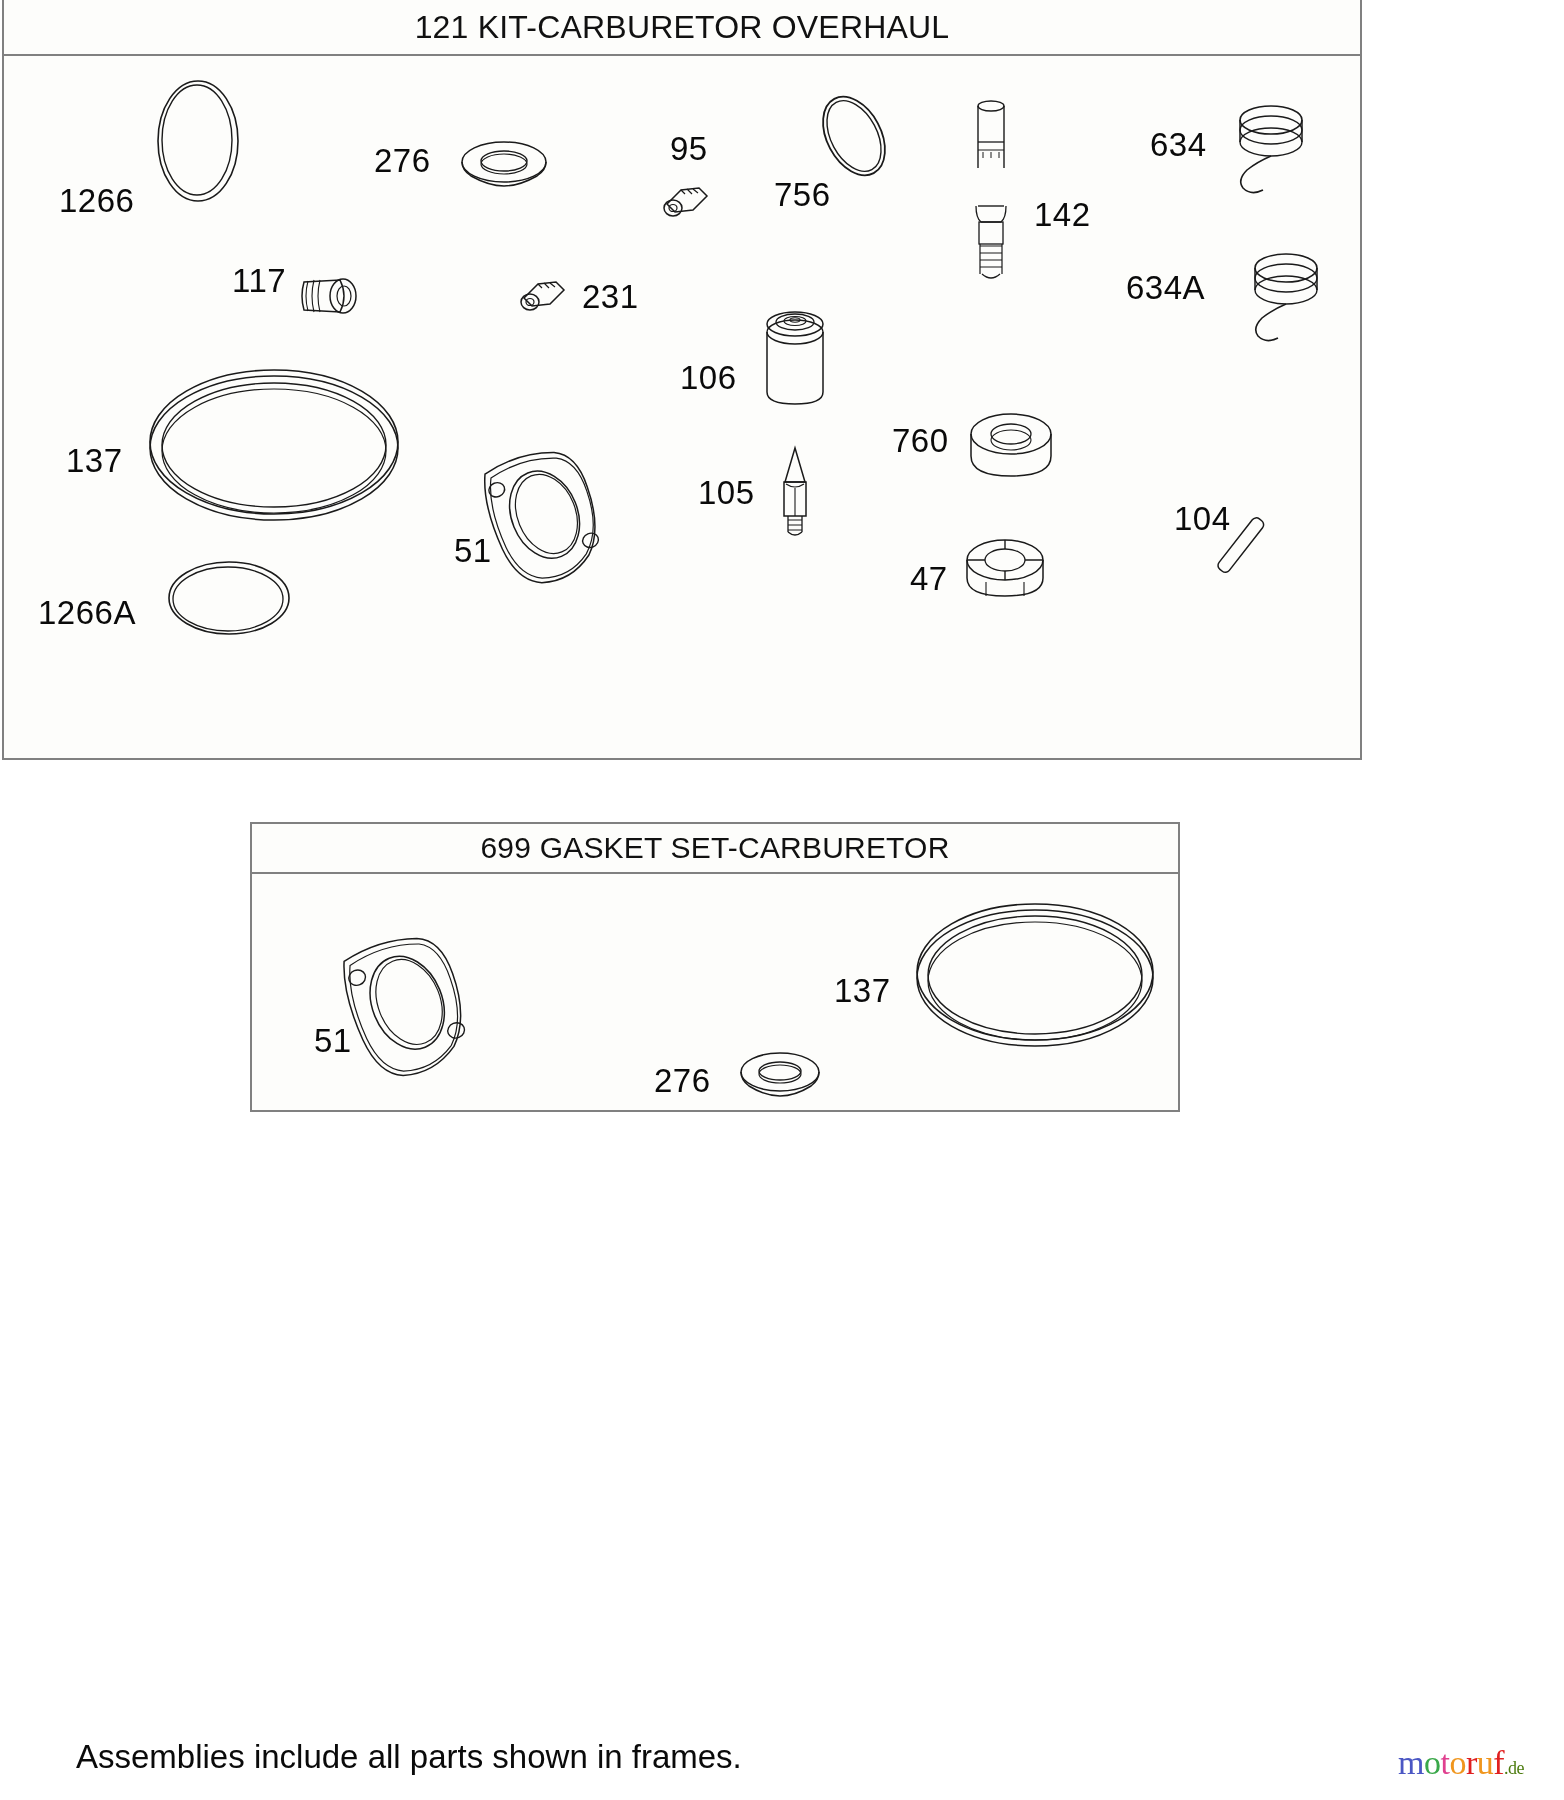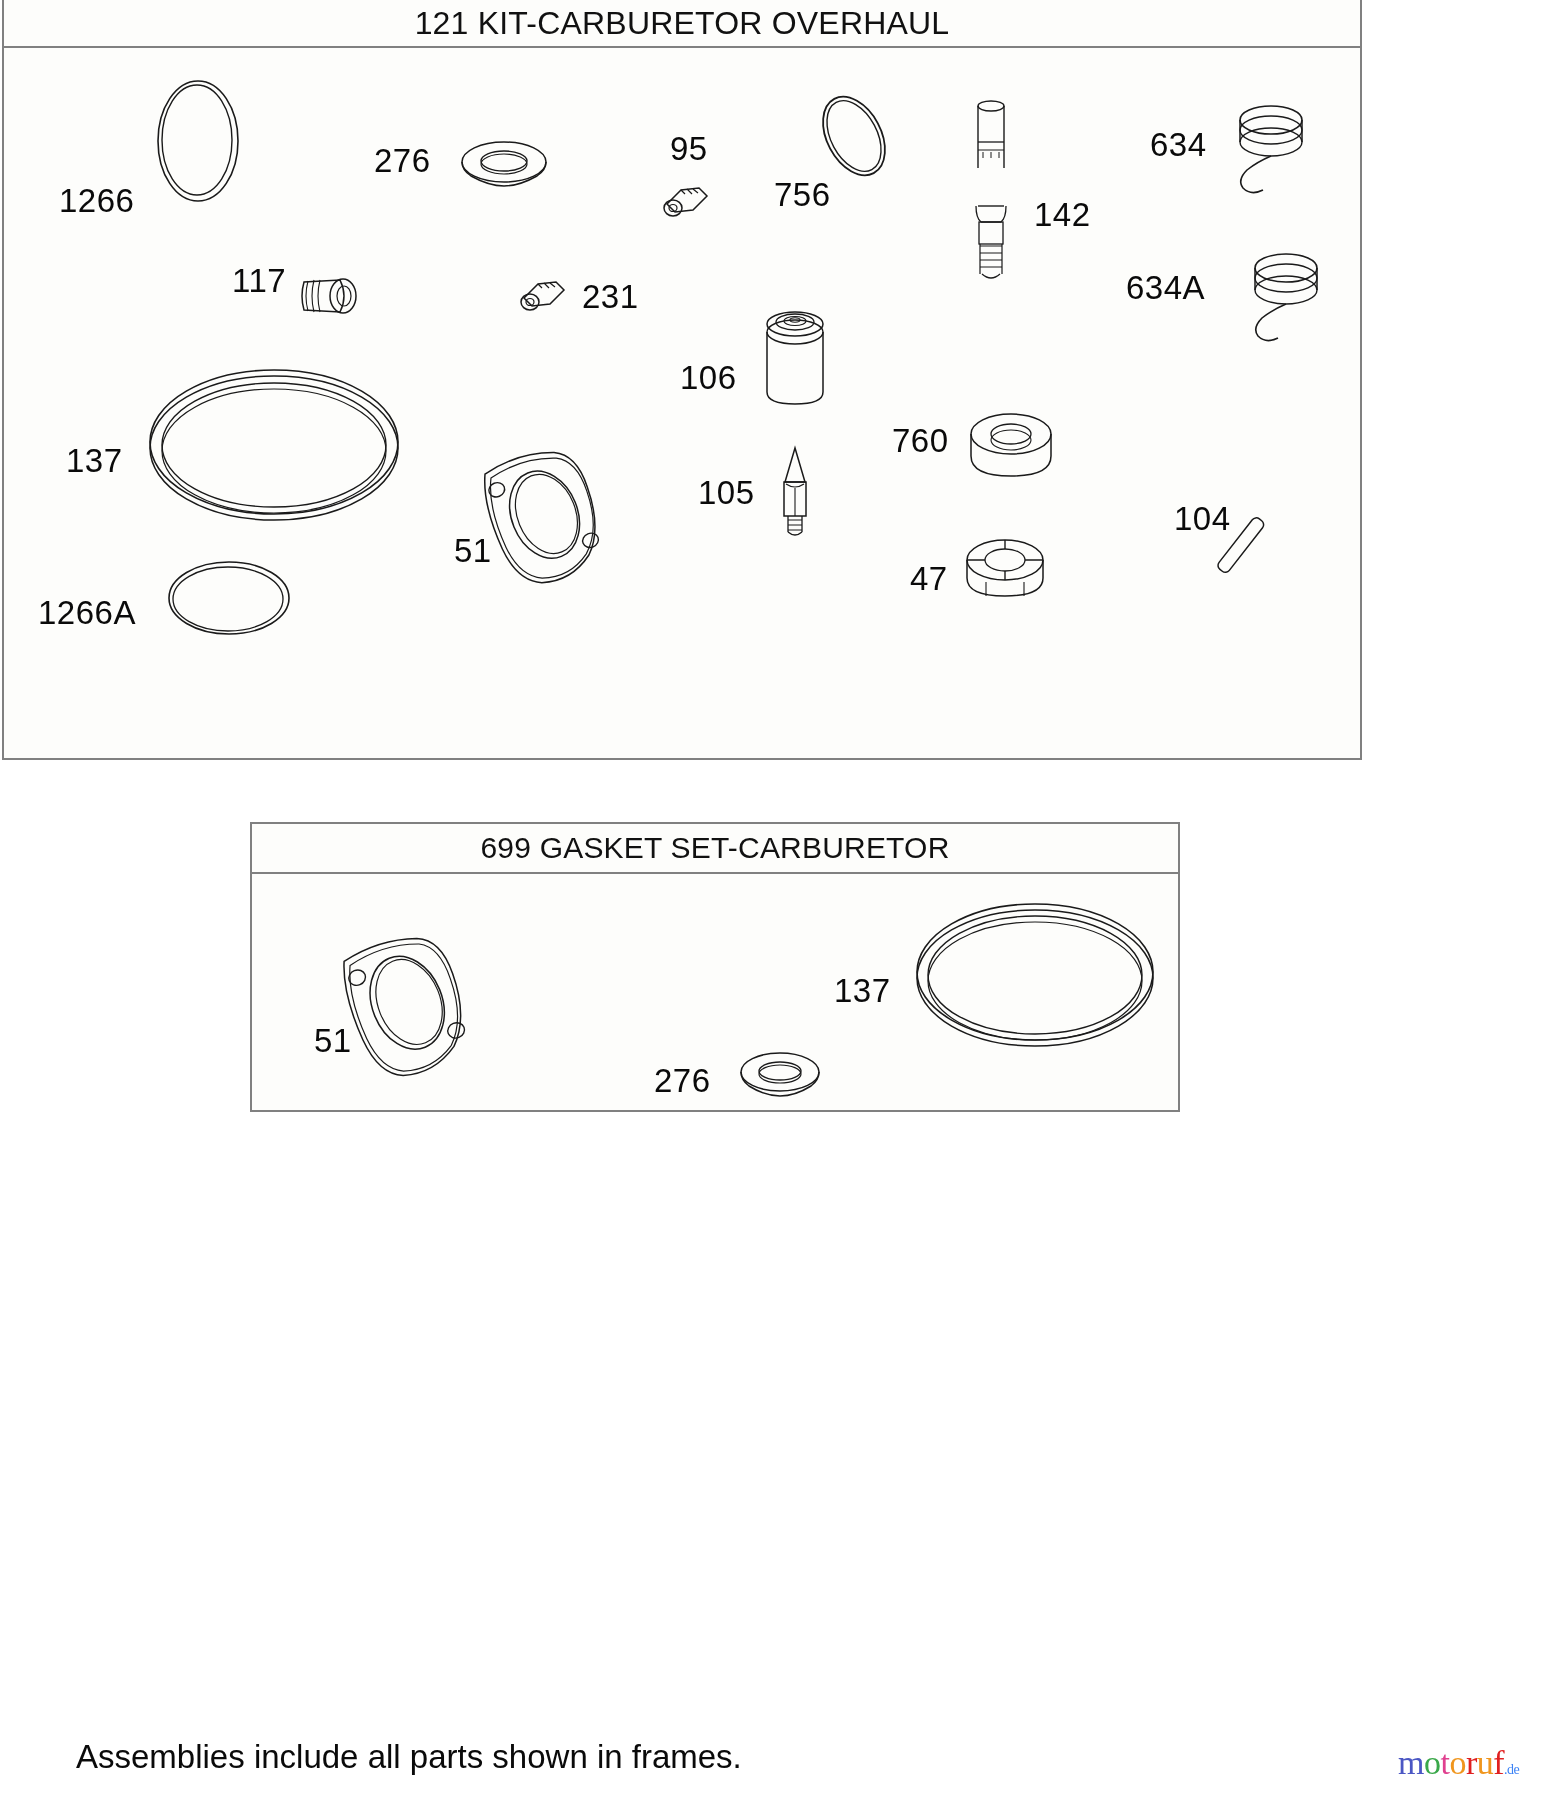--- a/index.html
+++ b/index.html
@@ -34,21 +34,21 @@
     left: 250px;
     top: 822px;
     width: 930px;
     height: 290px;
   }
   .frame-title-bar {
     position: absolute;
     left: 0;
     top: 0;
     width: 100%;
-    height: 48px;
+    height: 56px;
     border-bottom: 2px solid #808080;
     box-sizing: border-box;
     display: flex;
     align-items: center;
     justify-content: center;
   }
   #frame-gasketset .frame-title-bar { height: 50px; }
   .frame-title {
     font-size: 32px;
     font-weight: normal;
@@ -100,22 +100,22 @@
     left: 1398px;
     top: 1746px;
     font-family: "Liberation Serif", serif;
     font-size: 34px;
     letter-spacing: -0.5px;
     line-height: 1;
     white-space: nowrap;
   }
   #watermark .wm-l { display: inline-block; }
   #watermark .wm-suffix {
-    font-size: 14px;
-    color: #3b82f6;
+    font-size: 18px;
+    color: #4d7c0f;
     vertical-align: baseline;
   }
 </style>
 </head>
 <body>
 
 <div class="frame" id="frame-overhaul">
 
   <div class="frame-title-bar">
     <div class="frame-title">121 KIT-CARBURETOR OVERHAUL</div>

